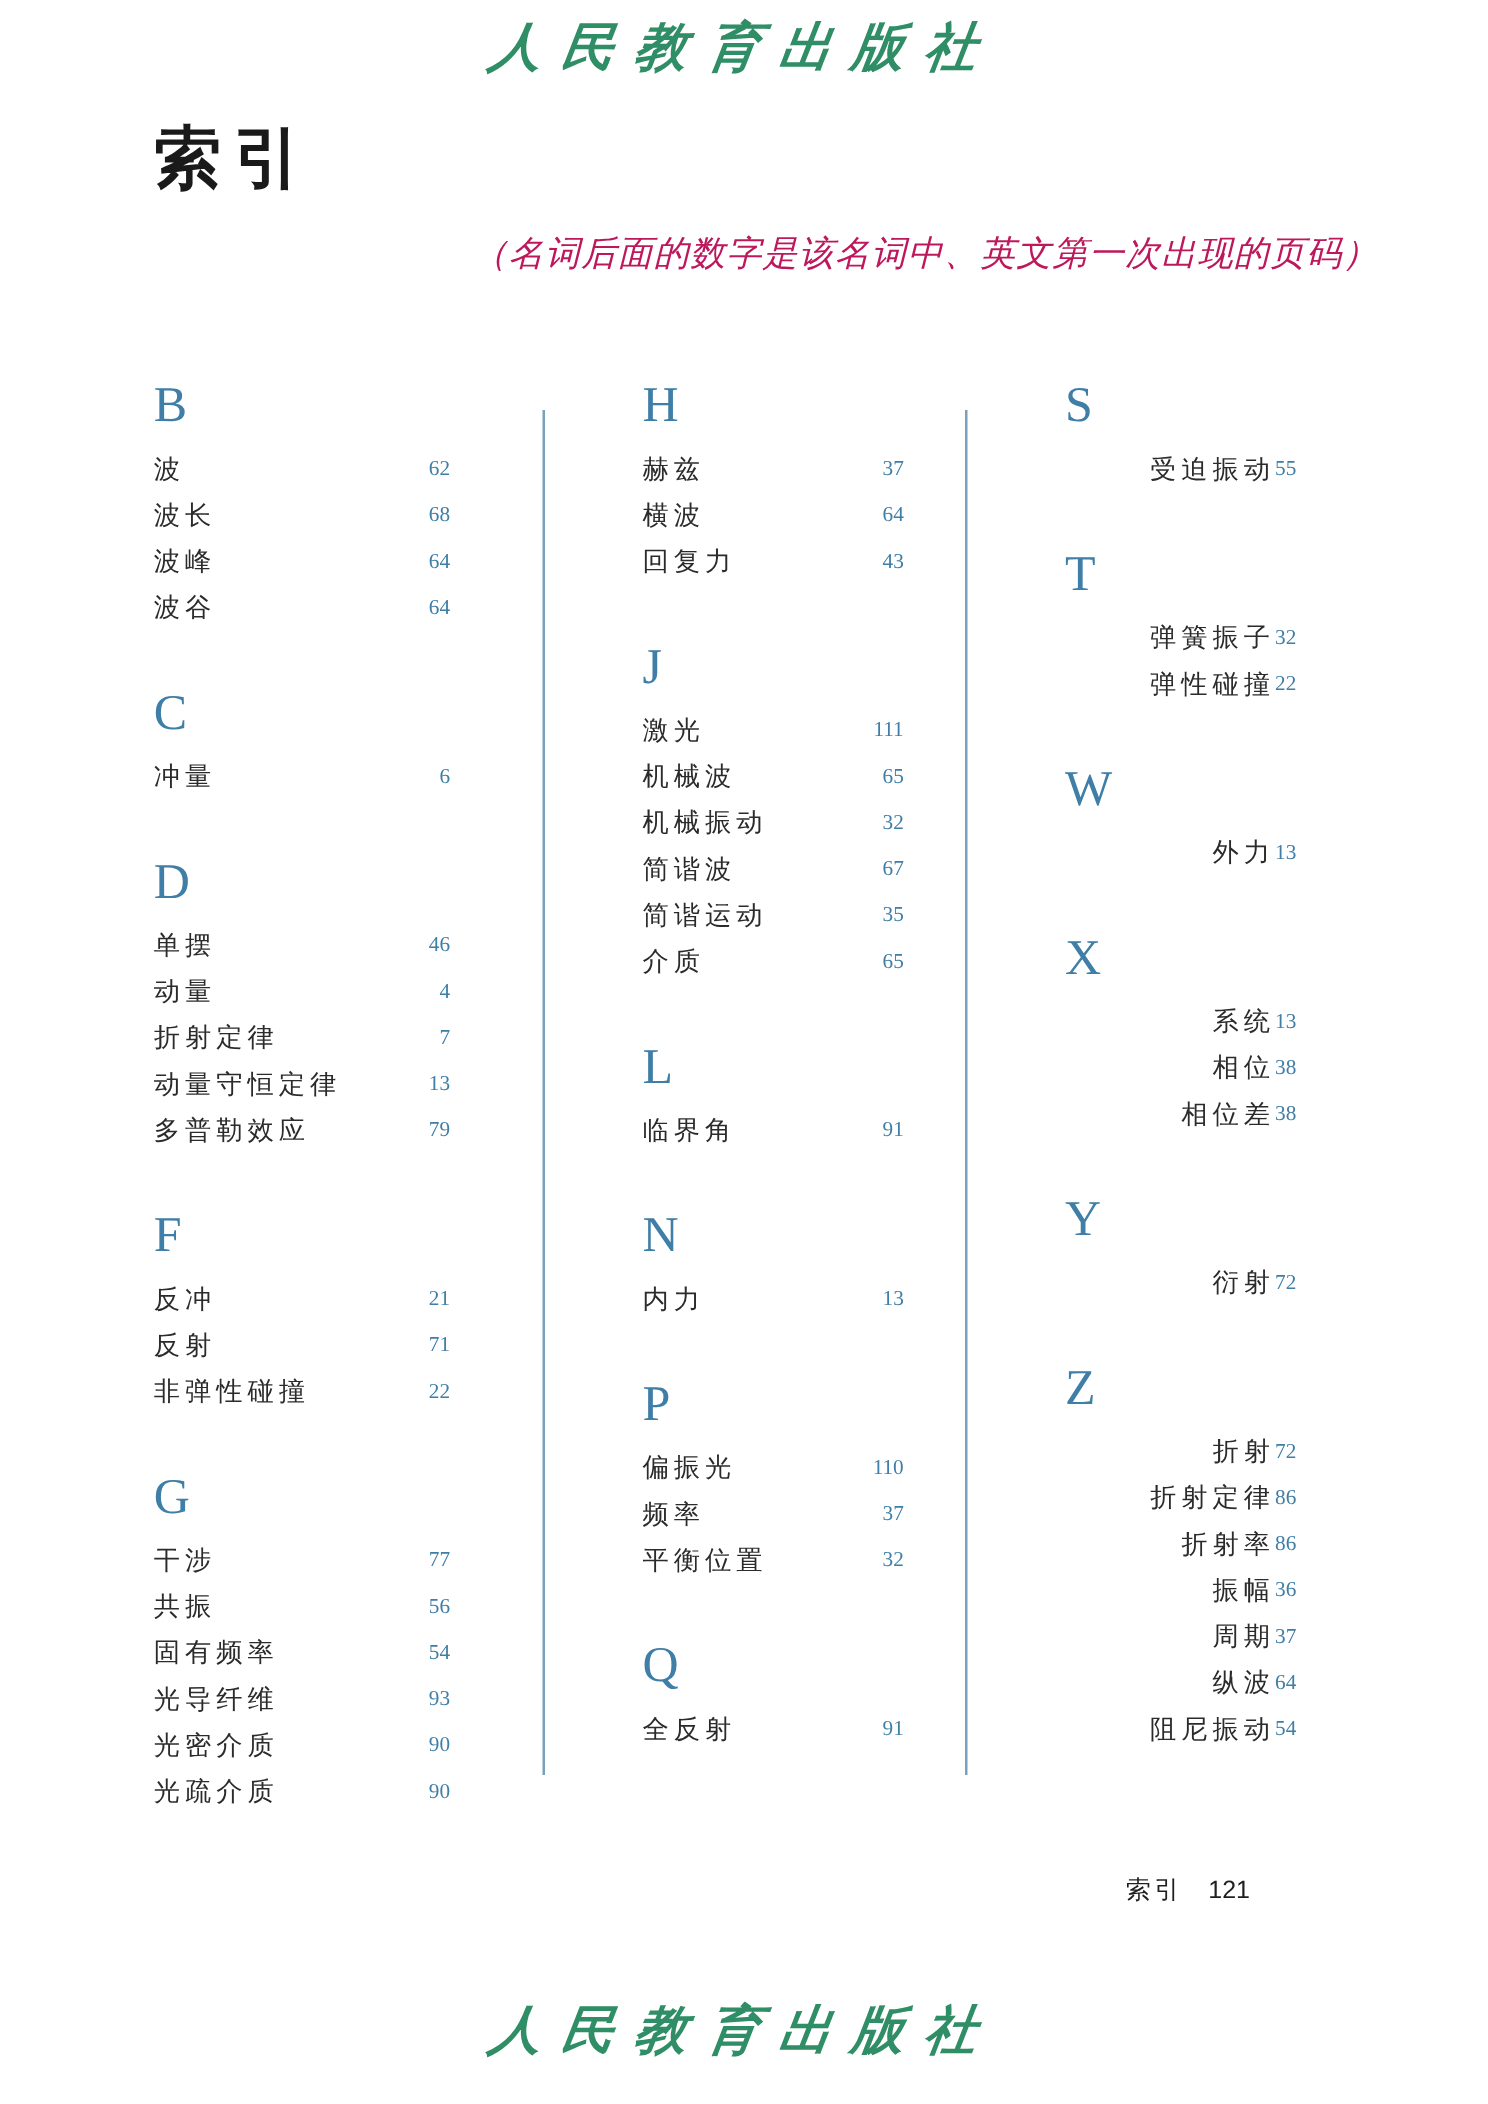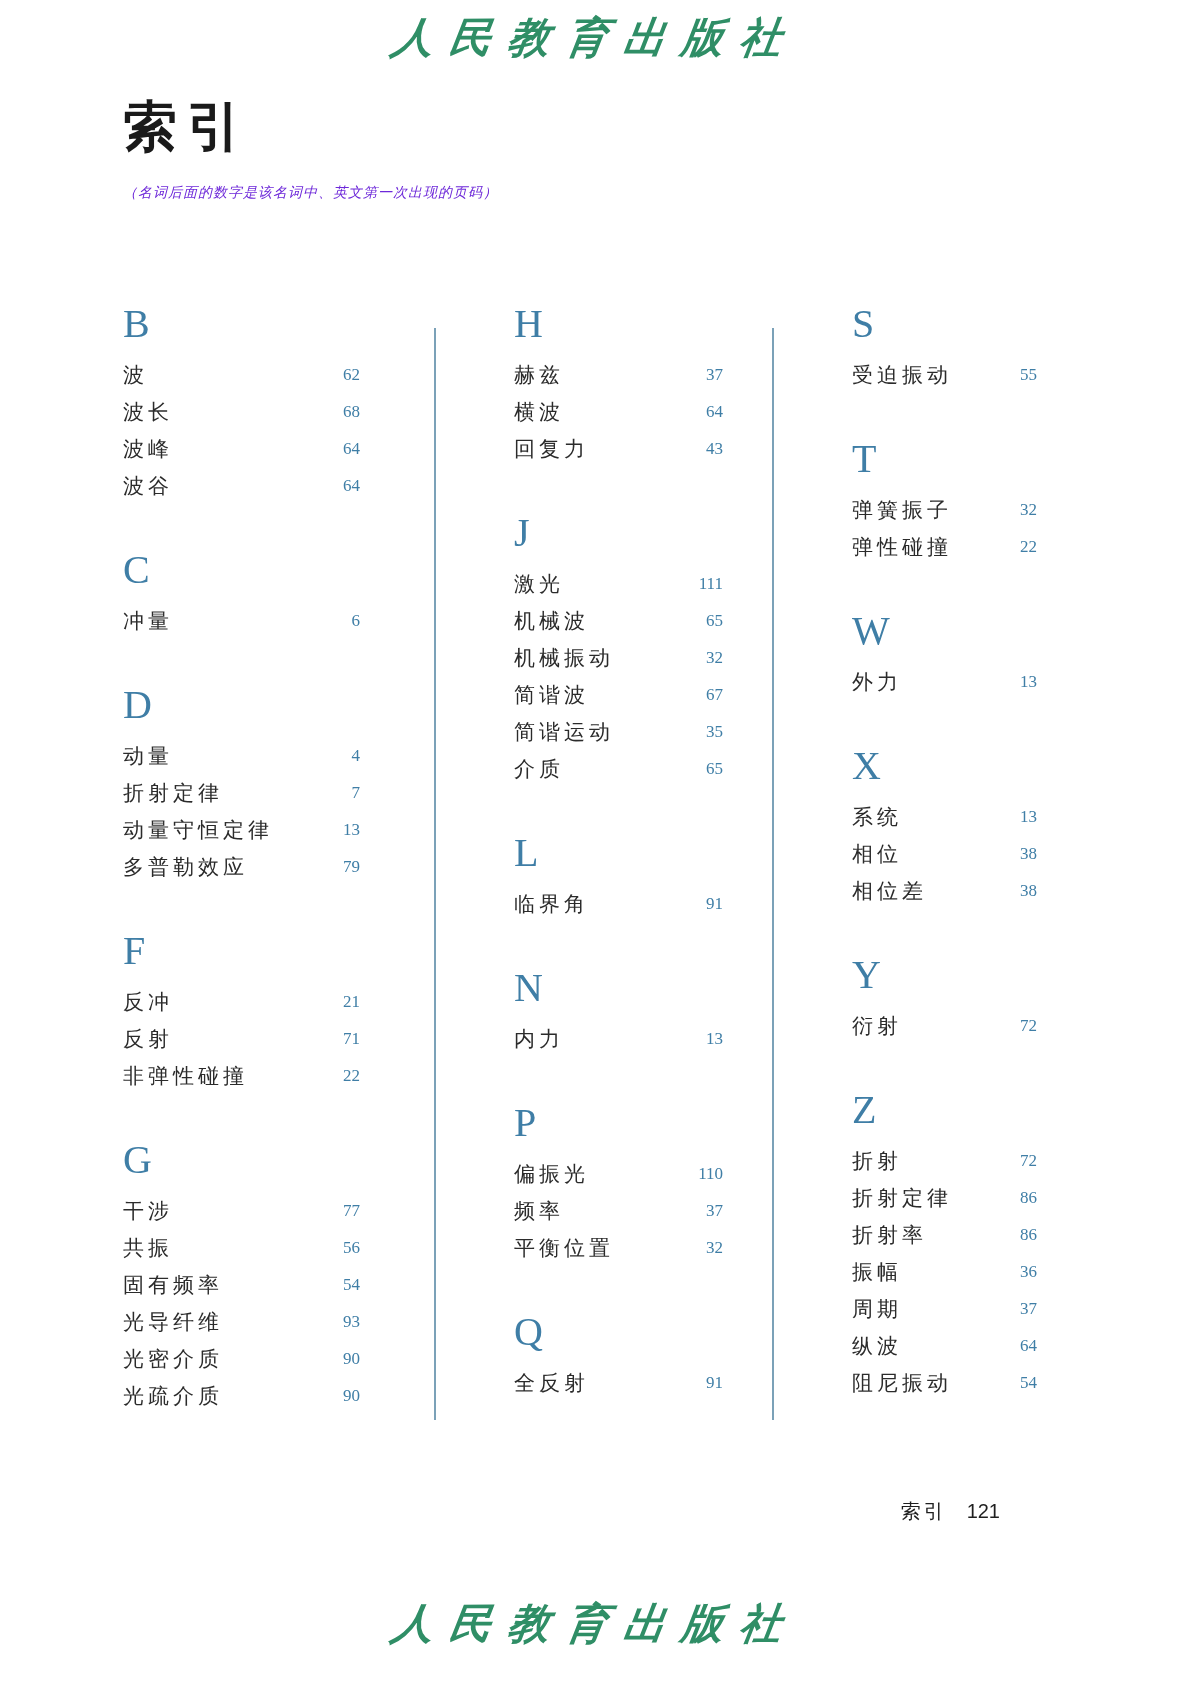--- a/index.html
+++ b/index.html
@@ -38,24 +38,25 @@
   .content{position:absolute;left:123px;top:96px;width:980px;}
   .title{
     font-size:54px;
     font-weight:bold;
     color:#1a1a1a;
     letter-spacing:10px;
     line-height:1.15;
   }
   .subtitle{
     margin-top:26px;
-    font-size:14px;
+    font-size:28px;
     font-style:italic;
-    color:#6d28d9;
+    color:#be185d;
     letter-spacing:1px;
+    text-align:right;
   }
 
   .index-grid{
     position:absolute;
     left:123px;top:300px;
     width:980px;
     display:flex;
     align-items:flex-start;
   }
   .divider{
@@ -66,21 +67,21 @@
   }
   .divider-1{left:311px;}
   .divider-2{left:649px;}
 
   .index-column{display:block;}
   .col-1{width:351px;}
   .col-2{width:338px;padding-left:40px;}
   .col-3{width:291px;padding-left:40px;}
   .col-1 .entry{width:237px;}
   .col-2 .entry{width:209px;gap:21px;}
-  .col-3 .entry{width:185px;}
+  .col-3 .entry{width:185px;justify-content:flex-end;}
 
   .letter-group + .letter-group{margin-top:42px;}
   .letter{
     font-size:40px;
     line-height:48px;
     margin:0 0 8px 0;
     font-weight:normal;
     color:var(--accent);
     font-family:"Liberation Serif","DejaVu Serif",serif;
   }
@@ -159,20 +160,24 @@
   <li class="entry">
     <span class="term">冲量</span>
     <span class="pageno">6</span>
   </li>
 </ul>
   </section>
 
   <section class="letter-group">
     <h2 class="letter">D</h2>
     <ul class="entries">
+  <li class="entry">
+    <span class="term">单摆</span>
+    <span class="pageno">46</span>
+  </li>
 
   <li class="entry">
     <span class="term">动量</span>
     <span class="pageno">4</span>
   </li>
 
   <li class="entry">
     <span class="term">折射定律</span>
     <span class="pageno">7</span>
   </li>

